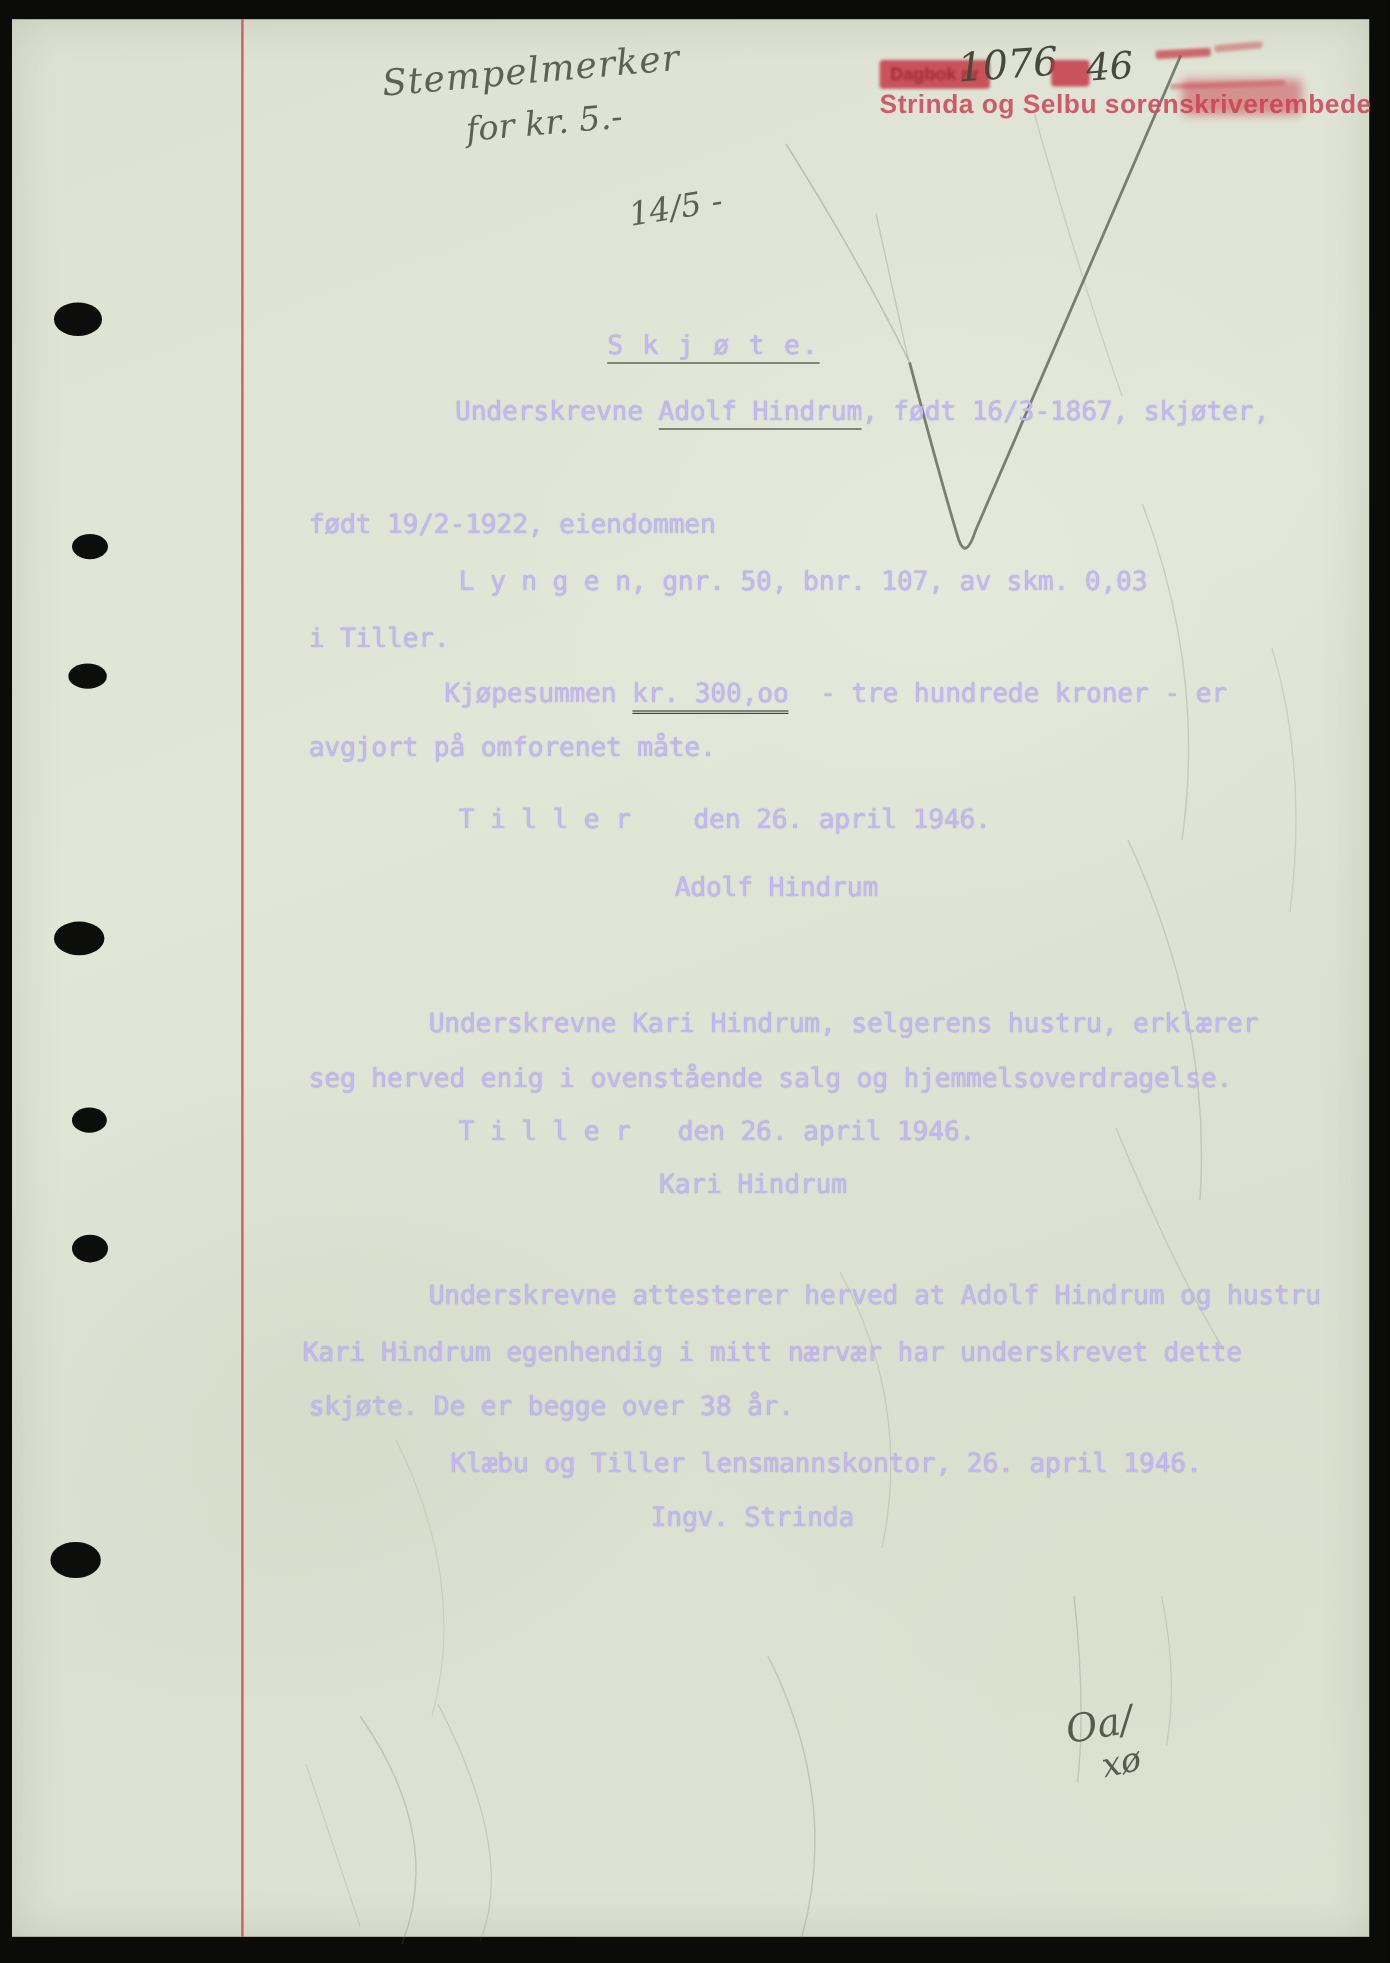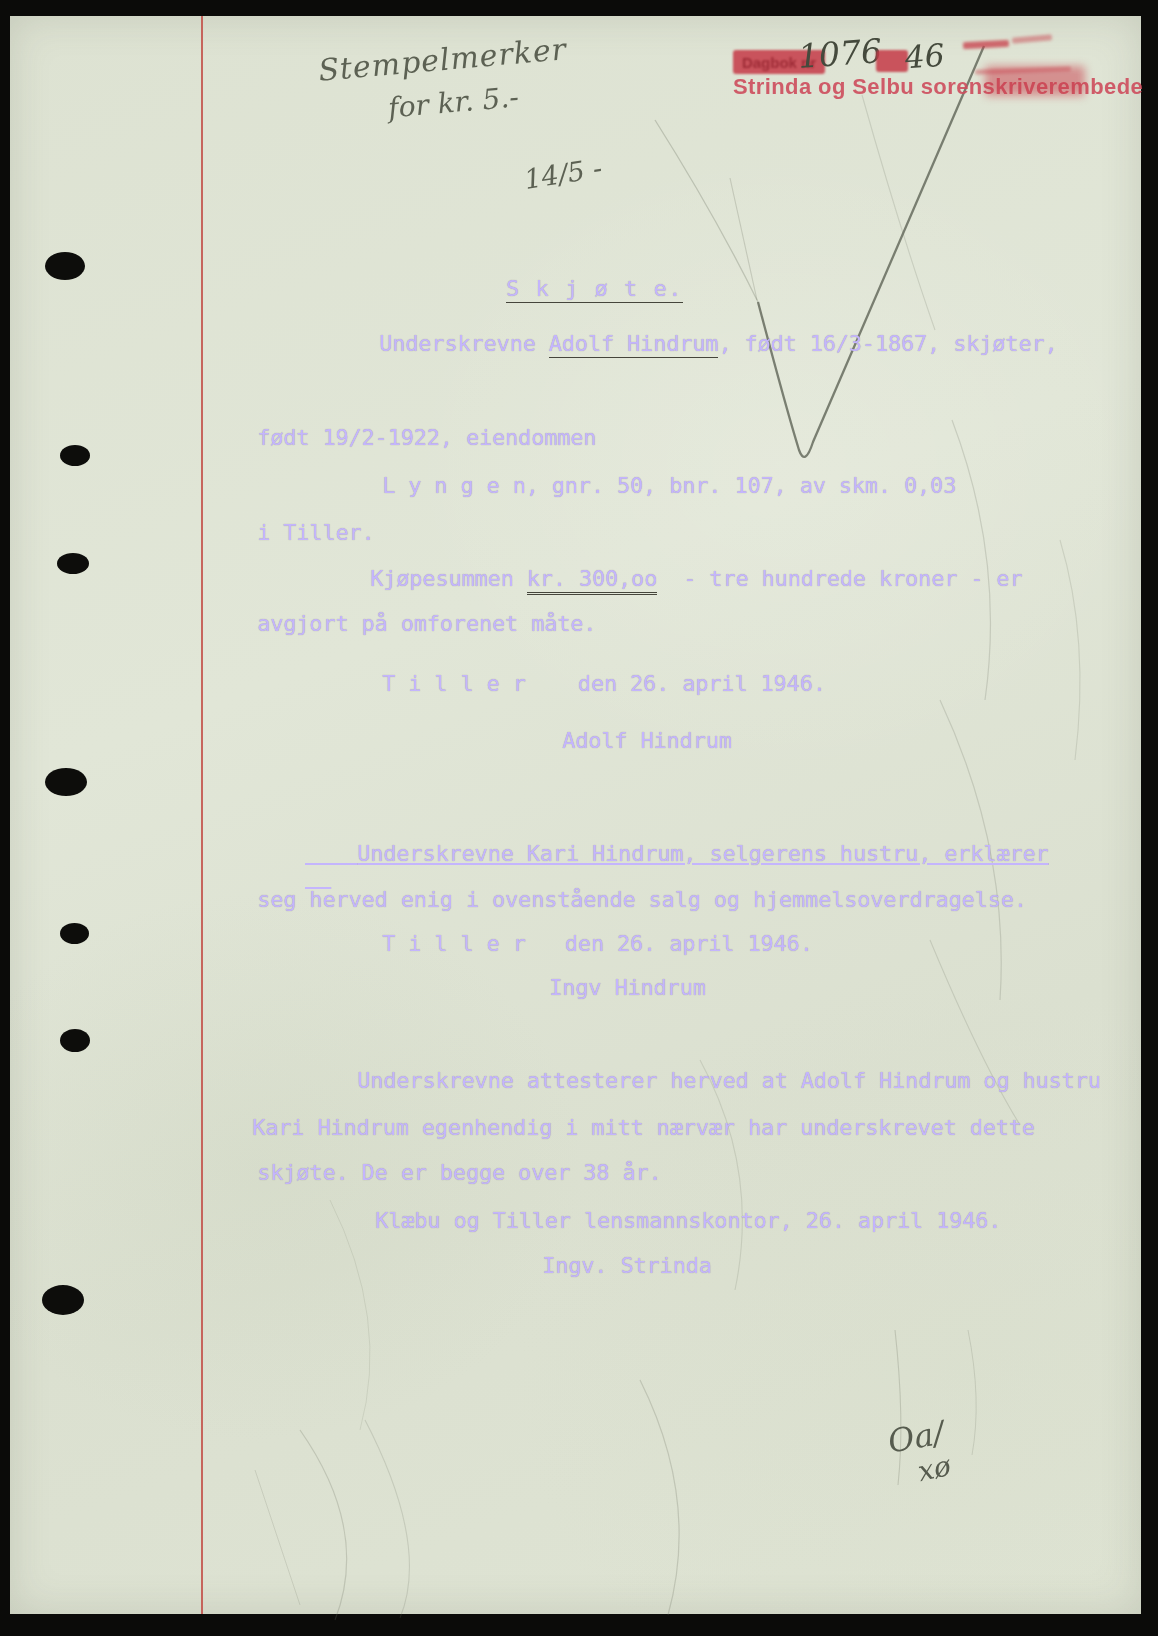--- a/index.html
+++ b/index.html
@@ -108,31 +108,31 @@
   </div>
   <div class="tline" style="left:205px;top:588px;">
     <span>avgjort på omforenet måte.</span>
   </div>
   <div class="tline" style="left:330px;top:648px;">
     <span>T i l l e r    den 26. april 1946.</span>
   </div>
   <div class="tline" style="left:510px;top:705px;">
     <span>Adolf Hindrum</span>
   </div>
-  <div class="tline" style="left:305px;top:818px;text-decoration:underline;">
+  <div class="tline" style="left:305px;top:818px;">
     <span>Underskrevne Kari Hindrum, selgerens hustru, erklærer</span>
   </div>
   <div class="tline" style="left:205px;top:864px;">
     <span>seg herved enig i ovenstående salg og hjemmelsoverdragelse.</span>
   </div>
   <div class="tline" style="left:330px;top:908px;">
     <span>T i l l e r   den 26. april 1946.</span>
   </div>
   <div class="tline" style="left:497px;top:952px;">
-    <span>Ingv Hindrum</span>
+    <span>Kari Hindrum</span>
   </div>
   <div class="tline" style="left:305px;top:1045px;">
     <span>Underskrevne attesterer herved at Adolf Hindrum og hustru</span>
   </div>
   <div class="tline" style="left:200px;top:1092px;">
     <span>Kari Hindrum egenhendig i mitt nærvær har underskrevet dette</span>
   </div>
   <div class="tline" style="left:205px;top:1137px;">
     <span>skjøte. De er begge over 38 år.</span>
   </div>

